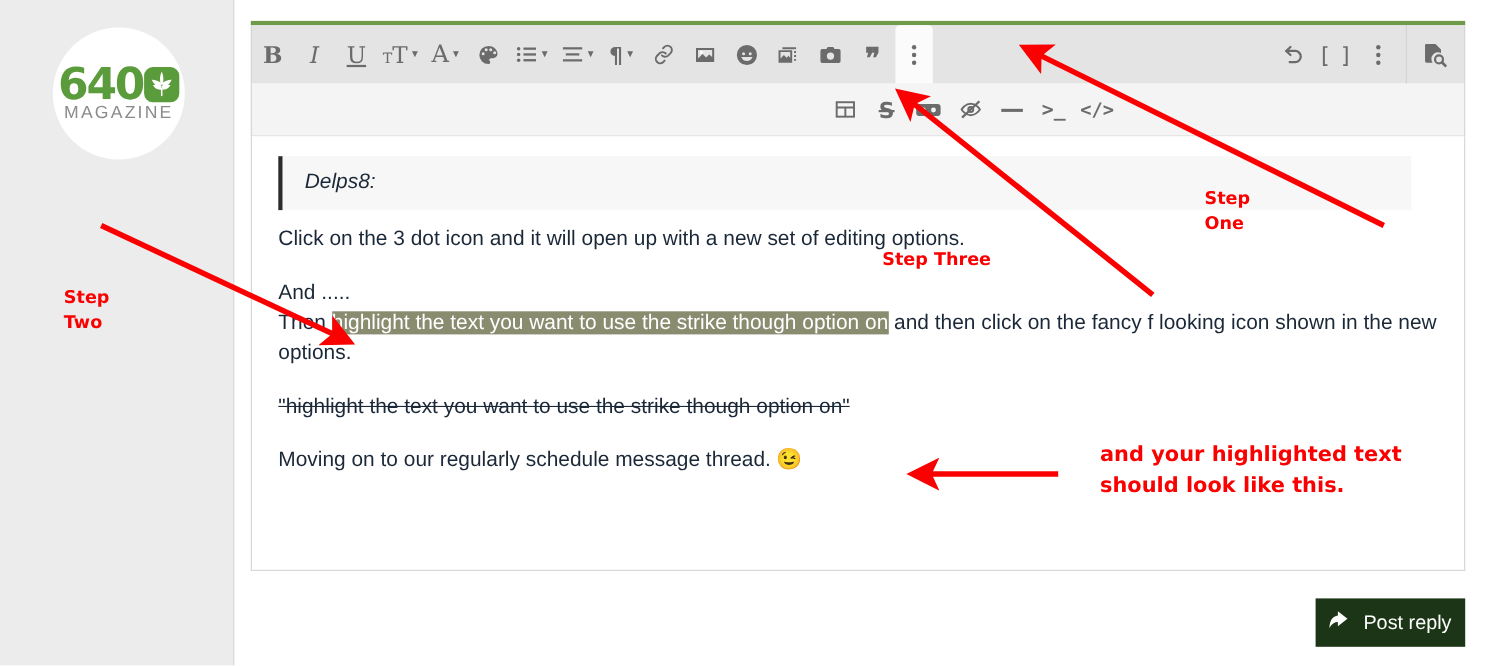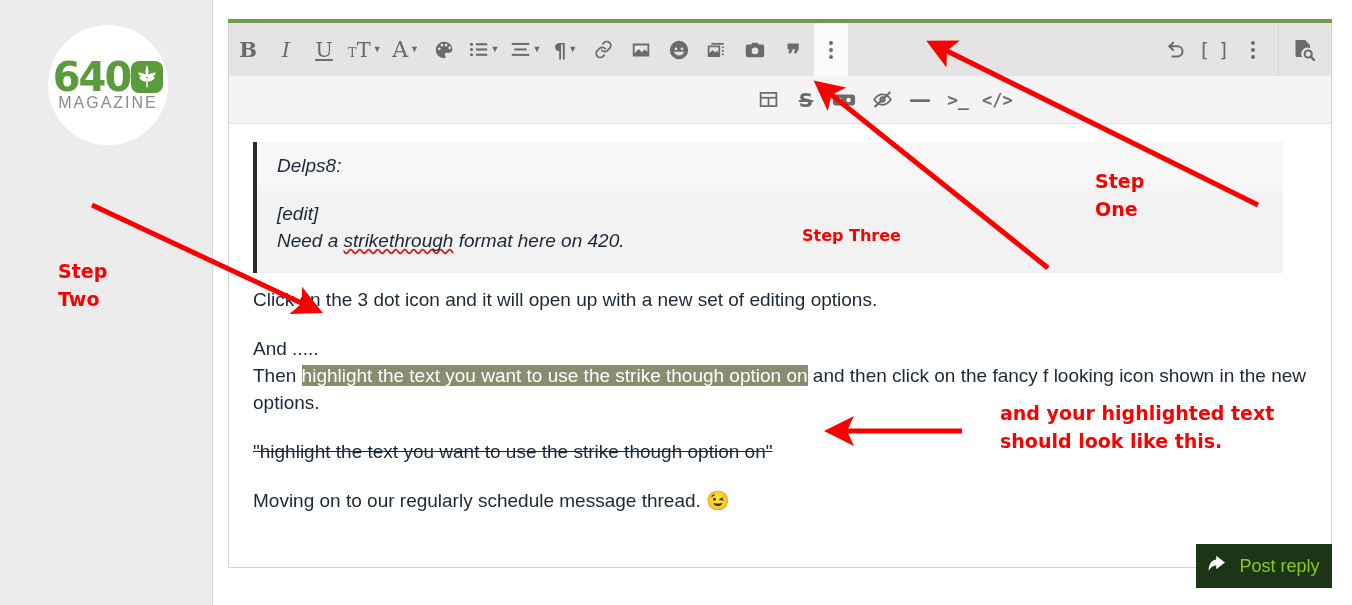--- a/index.html
+++ b/index.html
@@ -194,36 +194,36 @@
   }
   .struck { text-decoration: line-through; }
   .emoji { font-size: 19px; }
 
   
   #post-reply-btn {
     position: absolute;
     left: 1196px; top: 544px;
     width: 136px; height: 44px;
     background: #1d3517;
-    color: #84cc16;
+    color: #ffffff;
     display: flex;
     align-items: center;
     justify-content: center;
     gap: 9px;
     font-size: 18px;
     cursor: pointer;
   }
 
   
   .annot {
     position: absolute;
     color: #fa0000;
     font-family: "DejaVu Sans", sans-serif;
     font-weight: bold;
-    font-size: 19px;
+    font-size: 16px;
     line-height: 1.45;
     white-space: pre-line;
   }
   #annot-step-one  { left: 1095px; top: 168px; }
   #annot-step-two  { left: 58px;   top: 258px; }
   #annot-step-three{ left: 802px;  top: 224px; font-size: 16px; }
   #annot-highlight { left: 1000px;  top: 400px; font-size: 19px; }
   #arrow-layer {
     position: absolute;
     left: 0; top: 0;
@@ -408,26 +408,20 @@
       </div>
     <div class="tb-btn">
         <span class="glyph-code">&lt;/&gt;</span>
       </div>
   </div>
 
   <div id="editor-body">
 
     <div id="quote-block">
       <div id="quote-head">Delps8:</div>
-      <div id="quote-body">
-        <div>[edit]</div>
-        <div>
-          <span>Need a </span><span class="squiggle">strikethrough</span><span> format here on 420.</span>
-        </div>
-      </div>
     </div>
 
     <p class="para">Click on the 3 dot icon and it will open up with a new set of editing options.</p>
 
     <p class="para tight">And .....</p>
 
     <p class="para">
       <span>Then </span><span class="highlight-sel">highlight the text you want to use the strike though option on</span><span> and then click on the fancy f looking icon shown in the new options.</span>
     </p>
     <p class="para struck">"highlight the text you want to use the strike though option on"</p>

